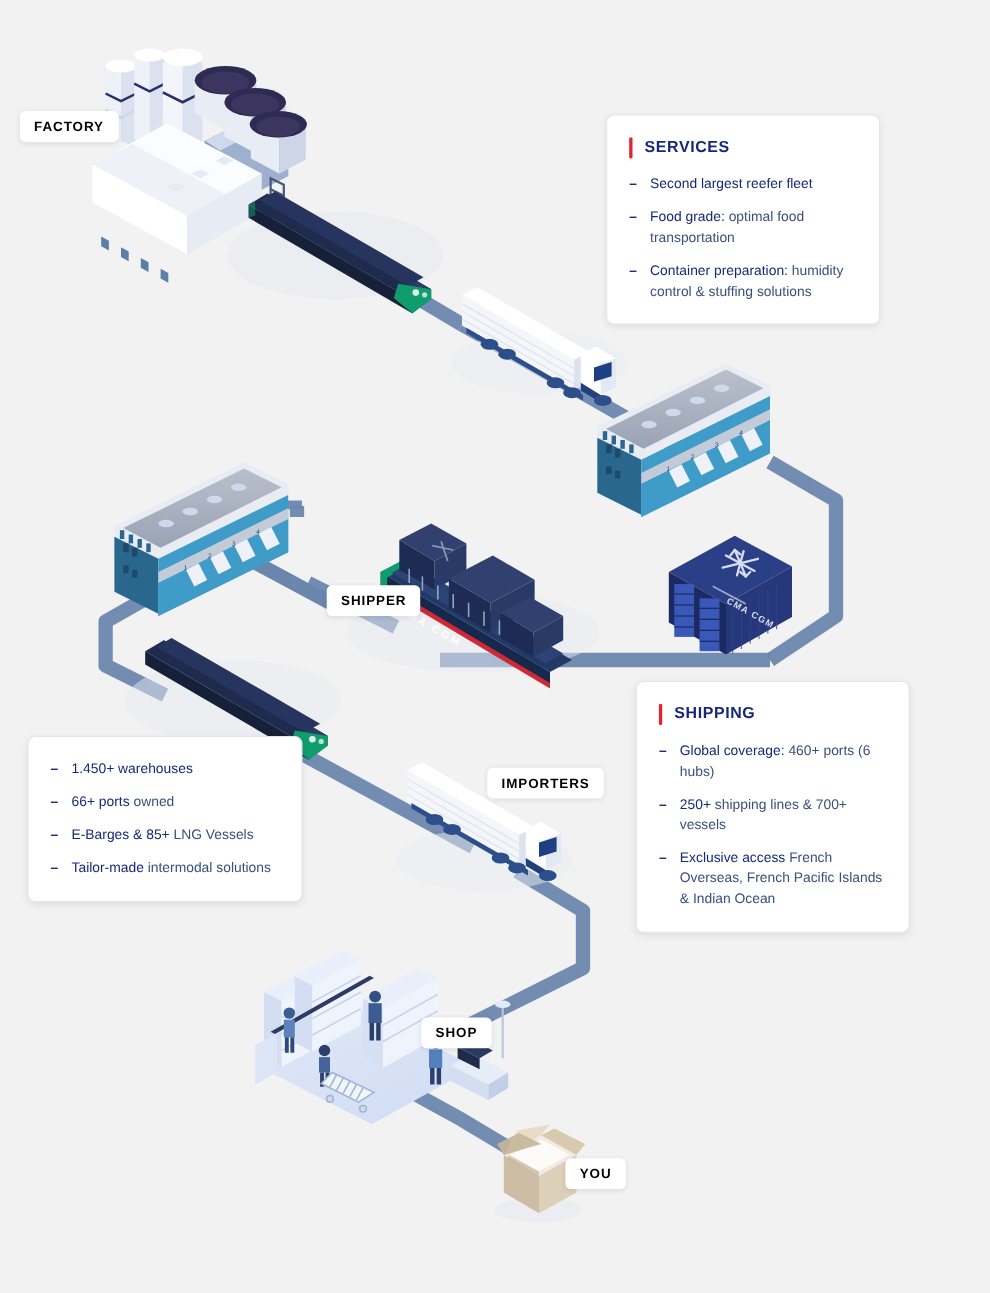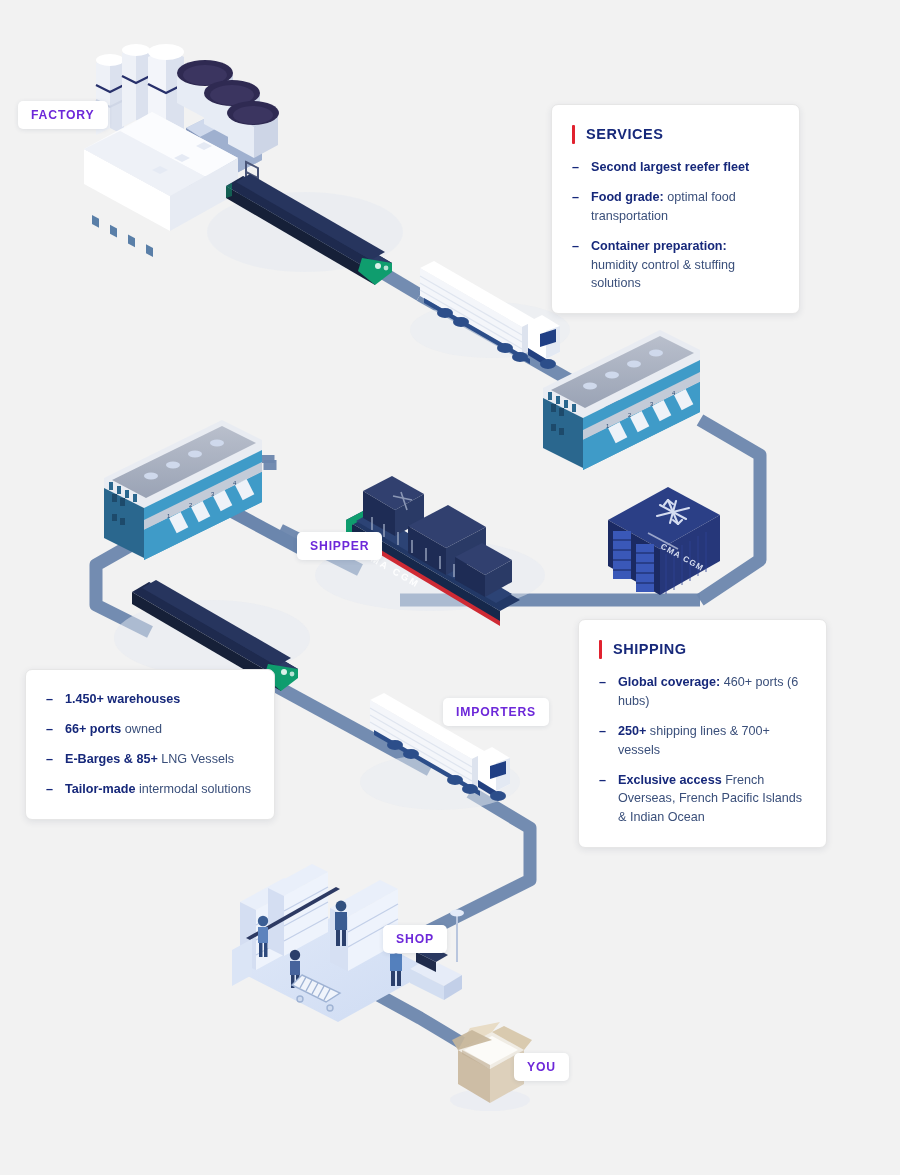--- a/index.html
+++ b/index.html
@@ -48,38 +48,38 @@
     margin-bottom: 11px;
     font-size: 12.6px;
     line-height: 1.5;
     color: #2c4270;
   }
   .bullets li:last-child { margin-bottom: 0; }
   .bullets li .dash {
     position: absolute; left: 0; top: 0;
     color: #16287a; font-weight: 700; font-size: 12.6px;
   }
-  .bullets li b { font-weight: 700; color: #16287a; }
+  .bullets li b { font-weight: 400; color: #16287a; }
   .bullets li .rest { font-weight: 400; color: #3a4f7a; }
 
   #card-services   { left: 551px; top: 104px;  width: 249px; }
   #card-shipping   { left: 578px; top: 619px;  width: 249px; }
   #card-combined   { left: 25px;  top: 669px;  width: 250px; }
 
   
   .node-label {
     position: absolute;
     background: #ffffff;
     border-radius: 5px;
     box-shadow: 0 1px 5px rgba(30,45,80,.10);
     padding: 7px 13px;
     font-size: 12.2px;
     font-weight: 700;
     letter-spacing: .85px;
-    color: #6d28d9;
+    color: #000000;
     white-space: nowrap;
   }
   #lbl-factory   { left: 18px;  top: 101px; }
   #lbl-shipper   { left: 297px; top: 532px; }
   #lbl-importers { left: 443px; top: 698px; text-align: right; }
   #lbl-shop      { left: 383px; top: 925px; }
   #lbl-you       { left: 514px; top: 1053px; }
 </style>
 </head>
 <body>

